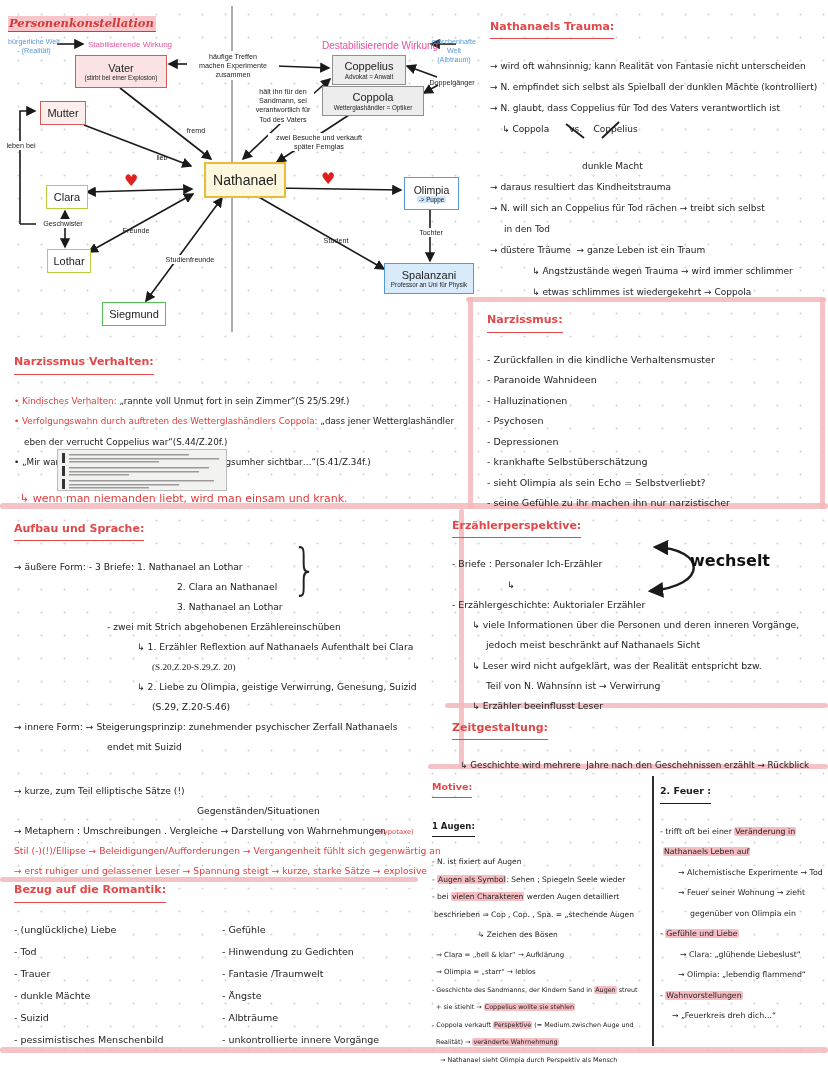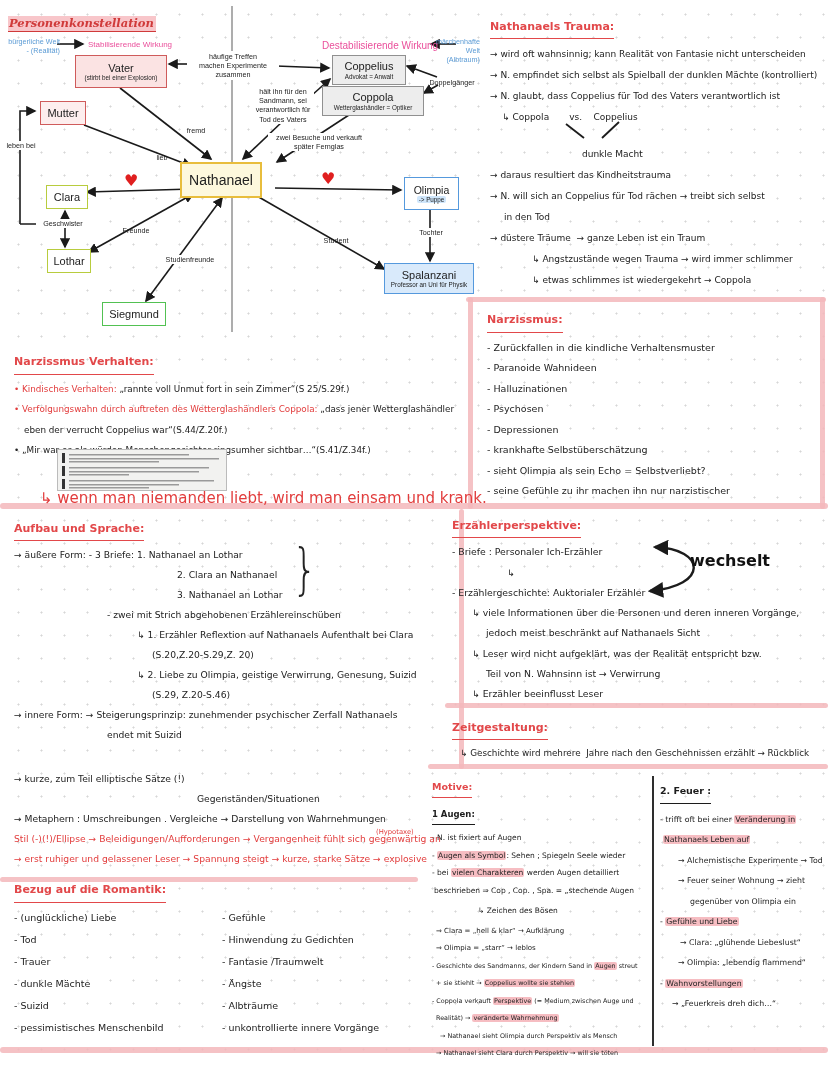--- a/index.html
+++ b/index.html
@@ -18,24 +18,24 @@
   .bdiv{position:absolute;background:#2e2e2e;}
   .elabel{position:absolute;font-family:"Liberation Sans",sans-serif;font-size:7.2px;
     line-height:1.28;color:#1d1d1d;text-align:center;white-space:pre-line;}
   .node{position:absolute;border:1.4px solid #888;background:#fff;text-align:center;
     font-family:"Liberation Sans",sans-serif;display:flex;flex-direction:column;
     align-items:center;justify-content:center;line-height:1.15;}
   .node .nm{font-size:11px;}
   .node .sub{font-size:6.3px;}
   .blue{color:#5b9bd5;}
   .magenta{color:#ea4f9b;}
-  .pre{white-space:pre-line;text-align:right;}
+  .pre{white-space:pre-line;}
   svg{position:absolute;left:0;top:0;pointer-events:none;}
   .heart{position:absolute;color:#e01f1f;font-size:16px;line-height:1;}
-  .sec .head{margin-bottom:2px;}
+  .sec .head{margin-bottom:14px;}
 </style>
 </head>
 <body>
 
 <div id="page">
 
   <div class="pdiv" style="left:466px;top:297px;width:360px;height:5px;"></div>
   <div class="pdiv" style="left:468px;top:297px;width:5px;height:212px;"></div>
   <div class="pdiv" style="left:820px;top:297px;width:5px;height:212px;"></div>
   <div class="pdiv" style="left:0;top:503px;width:828px;height:6px;"></div>
@@ -107,21 +107,21 @@
     <span class="nm">Coppelius</span>
     <span class="sub">Advokat = Anwalt</span>
   </div>
   <div class="node" style="left:322px;top:86px;width:100px;height:28px;border-color:#909090;background:#ededed;">
     <span class="nm">Coppola</span>
     <span class="sub">Wetterglashändler = Optiker</span>
   </div>
   <div class="node" style="left:40px;top:101px;width:44px;height:22px;border-color:#cf5b5b;background:#fdeeee;">
     <span class="nm">Mutter</span>
   </div>
-  <div class="node" style="left:180px;top:162px;width:78px;height:32px;border:2px solid #e8bd3c;background:#fdf8dd;">
+  <div class="node" style="left:204px;top:162px;width:78px;height:32px;border:2px solid #e8bd3c;background:#fdf8dd;">
     <span class="nm" style="font-size:14px;">Nathanael</span>
   </div>
   <div class="node" style="left:46px;top:185px;width:40px;height:22px;border-color:#b8cc3e;">
     <span class="nm">Clara</span>
   </div>
   <div class="node" style="left:47px;top:249px;width:42px;height:22px;border-color:#b8cc3e;">
     <span class="nm">Lothar</span>
   </div>
   <div class="node" style="left:102px;top:302px;width:62px;height:22px;border-color:#52c152;">
     <span class="nm">Siegmund</span>
@@ -208,33 +208,33 @@
       linear-gradient(#9a9a9a,#9a9a9a) 4px 1px/140px 1.5px no-repeat,
       linear-gradient(#9a9a9a,#9a9a9a) 4px 4.5px/130px 1.5px no-repeat,
       linear-gradient(#9a9a9a,#9a9a9a) 4px 8px/60px 1.5px no-repeat;
       border-left:3px solid #333;"></div>
     <div style="height:10px;margin-top:3px;background:
       linear-gradient(#9a9a9a,#9a9a9a) 4px 1px/145px 1.5px no-repeat,
       linear-gradient(#9a9a9a,#9a9a9a) 4px 4.5px/110px 1.5px no-repeat,
       linear-gradient(#9a9a9a,#9a9a9a) 4px 8px/80px 1.5px no-repeat;
       border-left:3px solid #333;"></div>
   </div>
-  <div class="abs" style="left:20px;top:492px;font-size:15px;line-height:13px;margin-left:20px;">
+  <div class="abs" style="left:20px;top:492px;font-size:11px;line-height:13px;">
       <div class="hw red"><span>↳ wenn man niemanden liebt, wird man einsam und krank.</span></div>
     </div>
 
   <div class="abs sec" style="left:14px;top:519px;width:455px;font-size:9.2px;line-height:20px;">
     <span class="head">Aufbau und Sprache:</span>
     <div style="margin-top:2px;">
         <div class="hw"><span>→ äußere Form: - 3 Briefe: 1. Nathanael an Lothar</span></div>
         <div class="hw" style="padding-left: 163px;"><span>2. Clara an Nathanael</span></div>
         <div class="hw" style="padding-left: 163px;"><span>3. Nathanael an Lothar</span></div>
         <div class="hw" style="padding-left: 93px;"><span>- zwei mit Strich abgehobenen Erzählereinschüben</span></div>
         <div class="hw" style="padding-left: 123px;"><span>↳ 1. Erzähler Reflextion auf Nathanaels Aufenthalt bei Clara</span></div>
-        <div class="hw" style="padding-left: 138px;"><span>(S.20,Z.20-S.29,Z. 20)</span></div>
+        <div class="hw" style="padding-left: 138px; font-family: Liberation Serif, serif;"><span>(S.20,Z.20-S.29,Z. 20)</span></div>
         <div class="hw" style="padding-left: 123px;"><span>↳ 2. Liebe zu Olimpia, geistige Verwirrung, Genesung, Suizid</span></div>
         <div class="hw" style="padding-left: 138px;"><span>(S.29, Z.20-S.46)</span></div>
         <div class="hw"><span>→ innere Form: → Steigerungsprinzip: zunehmender psychischer Zerfall Nathanaels</span></div>
         <div class="hw" style="padding-left: 93px; margin-bottom: 24px;"><span>endet mit Suizid</span></div>
         <div class="hw"><span>→ kurze, zum Teil elliptische Sätze (!)</span></div>
         <div class="hw" style="padding-left: 183px;"><span>Gegenständen/Situationen</span></div>
         <div class="hw"><span>→ Metaphern : Umschreibungen . Vergleiche → Darstellung von Wahrnehmungen</span></div>
         <div class="hw red"><span>Stil (-)(!)/Ellipse → Beleidigungen/Aufforderungen → Vergangenheit fühlt sich gegenwärtig an</span></div>
         <div class="hw red"><span>→ erst ruhiger und gelassener Leser → Spannung steigt → kurze, starke Sätze → explosive</span></div>
       </div>

